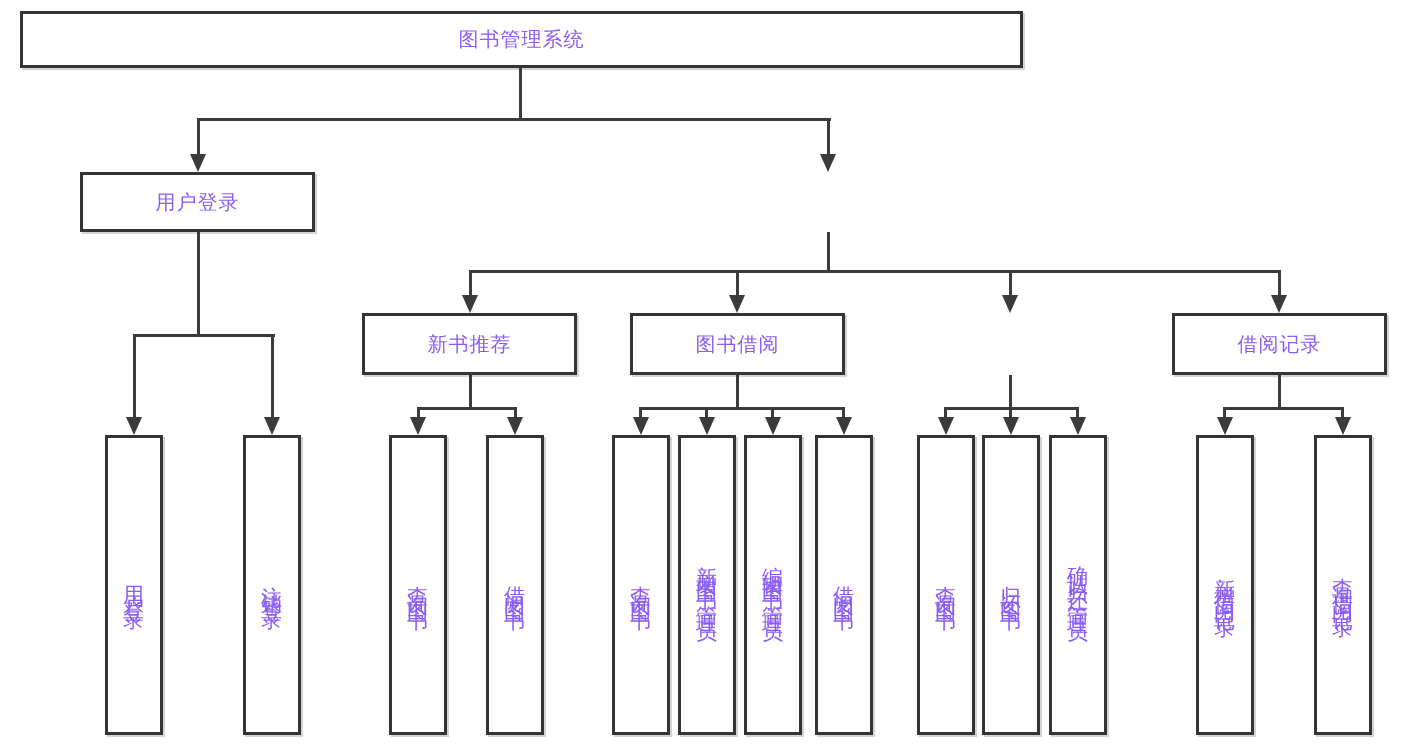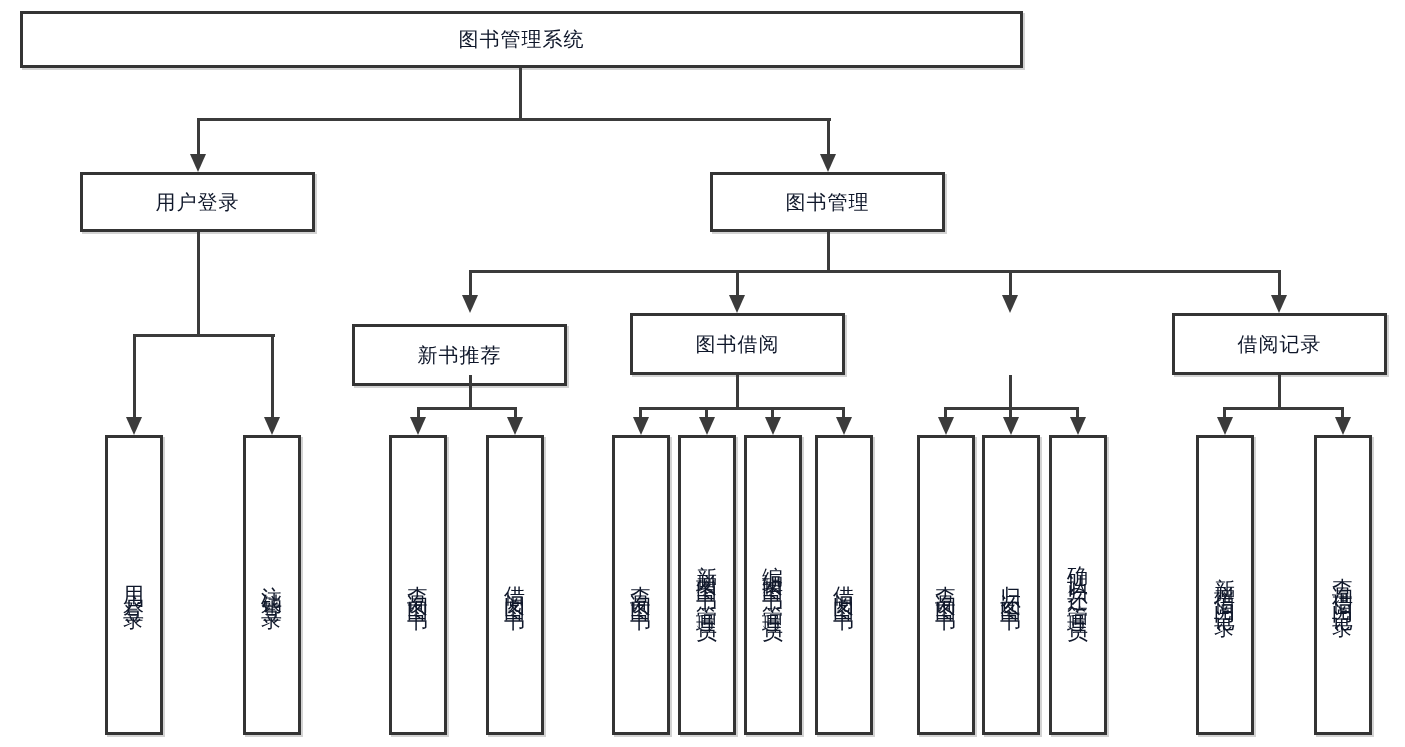--- a/index.html
+++ b/index.html
@@ -14,21 +14,21 @@
   .box{
     position:absolute;
     box-sizing:border-box;
     border:3px solid #343434;
     background:#ffffff;
     display:flex;
     align-items:center;
     justify-content:center;
     font-size:20px;
     letter-spacing:1px;
-    color:#0f172a;
+    color:#8b5cf6;
     box-shadow:2px 2px 0 rgba(130,130,130,0.35);
   }
   .root-box{left:20px;top:11px;width:1003px;height:57px;}
   .l2-box{width:235px;height:60px;top:172px;}
   .l3-box{width:215px;height:62px;top:313px;}
   .leaf{
     top:435px;width:58px;height:300px;
     writing-mode:vertical-rl;
     text-orientation:mixed;
     font-size:21px;
@@ -62,41 +62,40 @@
   <div class="box root-box">图书管理系统</div>
 
   <div class="vline" style="left:519px;top:68px;height:52px;"></div>
   <div class="hline" style="left:197px;top:118px;width:634px;"></div>
   <div class="vline" style="left:197px;top:118px;height:38px;"></div>
   <div class="arrow" style="left:190px;top:154px;"></div>
   <div class="vline" style="left:827px;top:118px;height:38px;"></div>
   <div class="arrow" style="left:820px;top:154px;"></div>
 
   <div class="box l2-box" style="left:80px;">用户登录</div>
-  <div class="box l2-box" style="left:710px;">图书管理</div>
 
   <div class="vline" style="left:197px;top:232px;height:104px;"></div>
   <div class="hline" style="left:133px;top:334px;width:142px;"></div>
   <div class="vline" style="left:133px;top:334px;height:85px;"></div>
   <div class="arrow" style="left:126px;top:417px;"></div>
   <div class="vline" style="left:271px;top:334px;height:85px;"></div>
   <div class="arrow" style="left:264px;top:417px;"></div>
 
   <div class="vline" style="left:827px;top:232px;height:40px;"></div>
   <div class="hline" style="left:469px;top:270px;width:812px;"></div>
   <div class="vline" style="left:469px;top:270px;height:27px;"></div>
   <div class="arrow" style="left:462px;top:295px;"></div>
   <div class="vline" style="left:736px;top:270px;height:27px;"></div>
   <div class="arrow" style="left:729px;top:295px;"></div>
   <div class="vline" style="left:1009px;top:270px;height:27px;"></div>
   <div class="arrow" style="left:1002px;top:295px;"></div>
   <div class="vline" style="left:1278px;top:270px;height:27px;"></div>
   <div class="arrow" style="left:1271px;top:295px;"></div>
 
-  <div class="box l3-box" style="left:352px;margin-top:11px;">新书推荐</div>
+  <div class="box l3-box" style="left:362px;">新书推荐</div>
   <div class="box l3-box" style="left:630px;font-family:Liberation Serif, serif;">图书借阅</div>
   <div class="box l3-box" style="left:1172px;">借阅记录</div>
 
   <div class="vline" style="left:469px;top:375px;height:35px;"></div>
   <div class="hline" style="left:417px;top:407px;width:100px;"></div>
   <div class="vline" style="left:417px;top:407px;height:12px;"></div>
   <div class="arrow" style="left:410px;top:417px;"></div>
   <div class="vline" style="left:514px;top:407px;height:12px;"></div>
   <div class="arrow" style="left:507px;top:417px;"></div>
 

